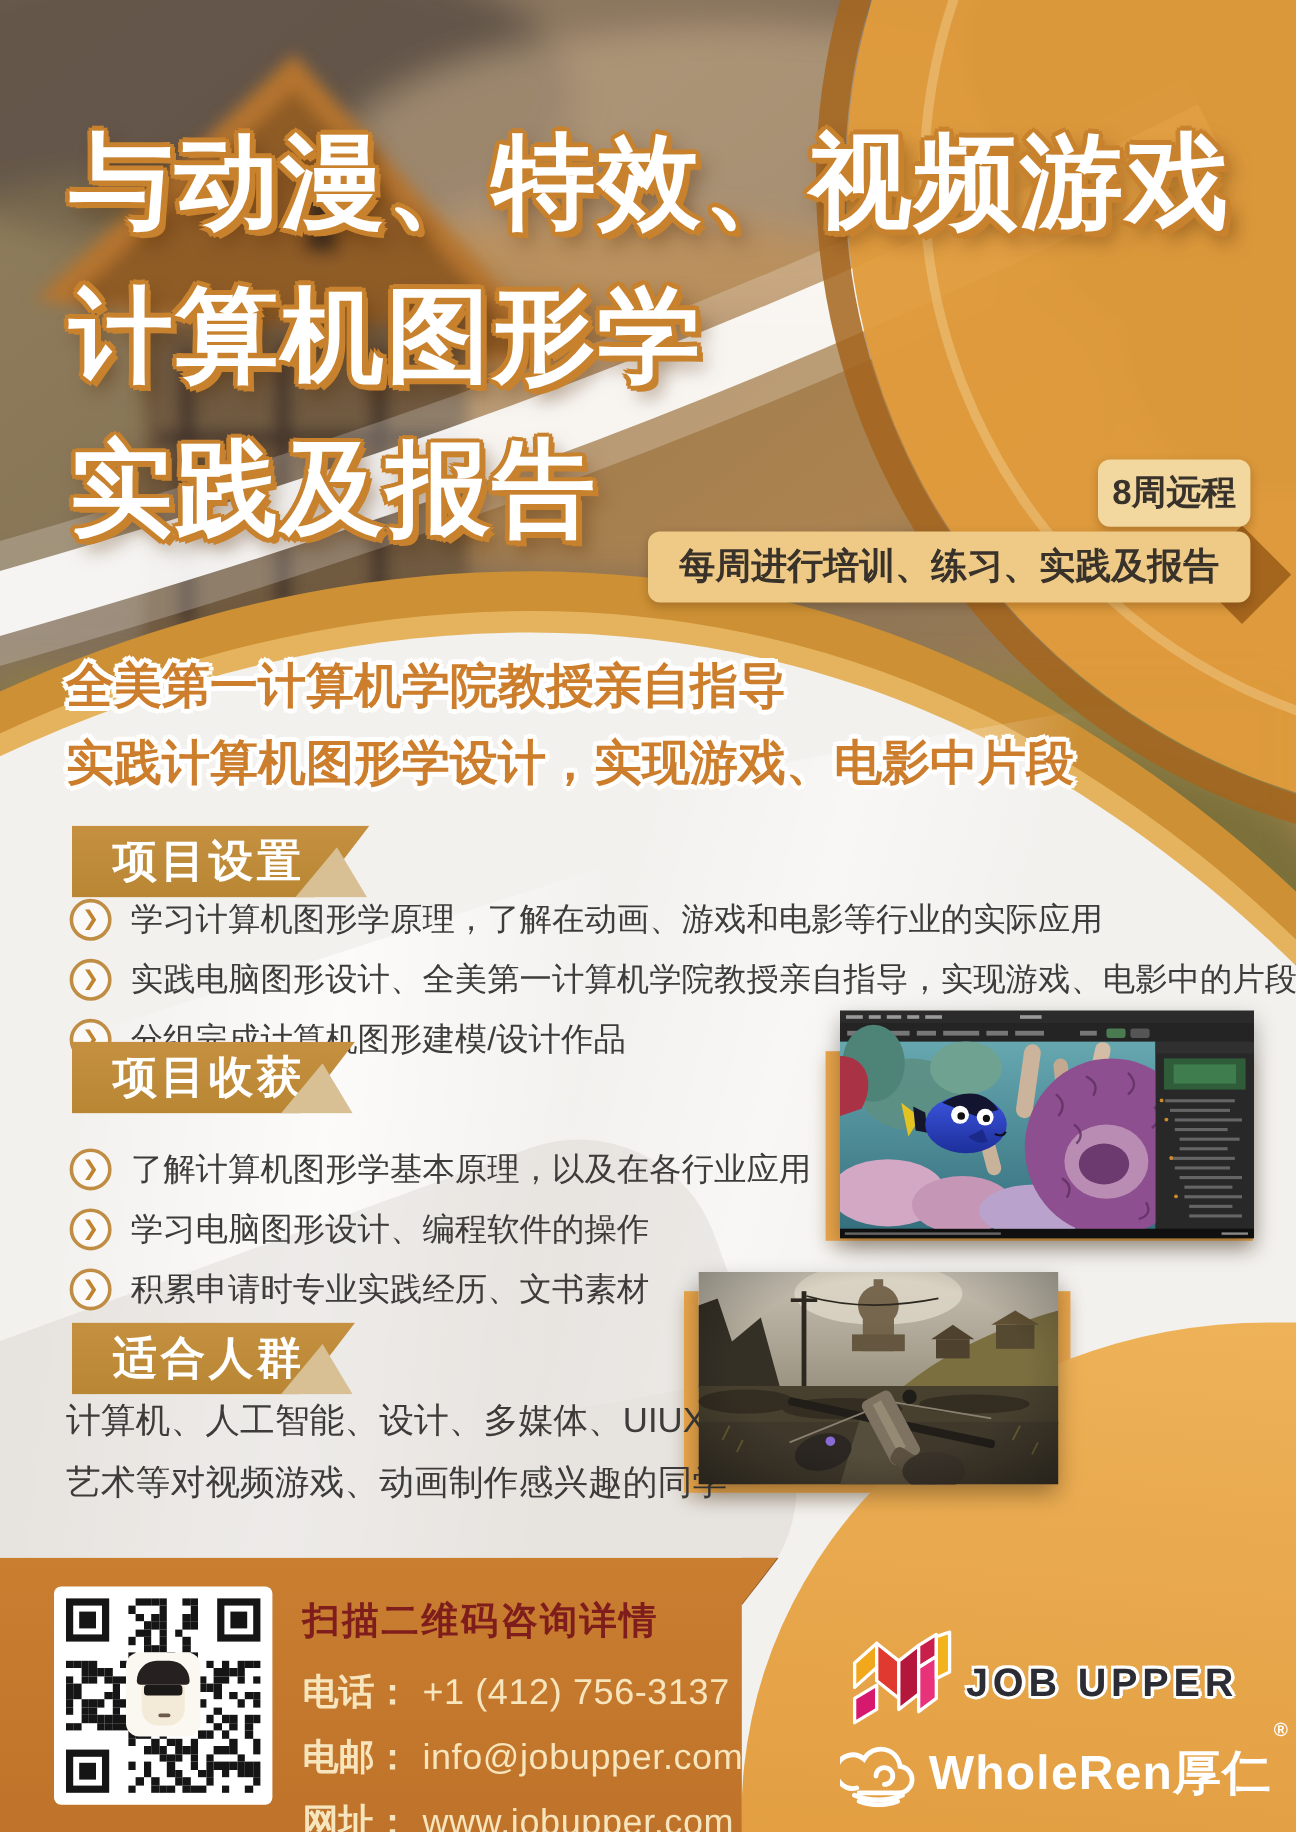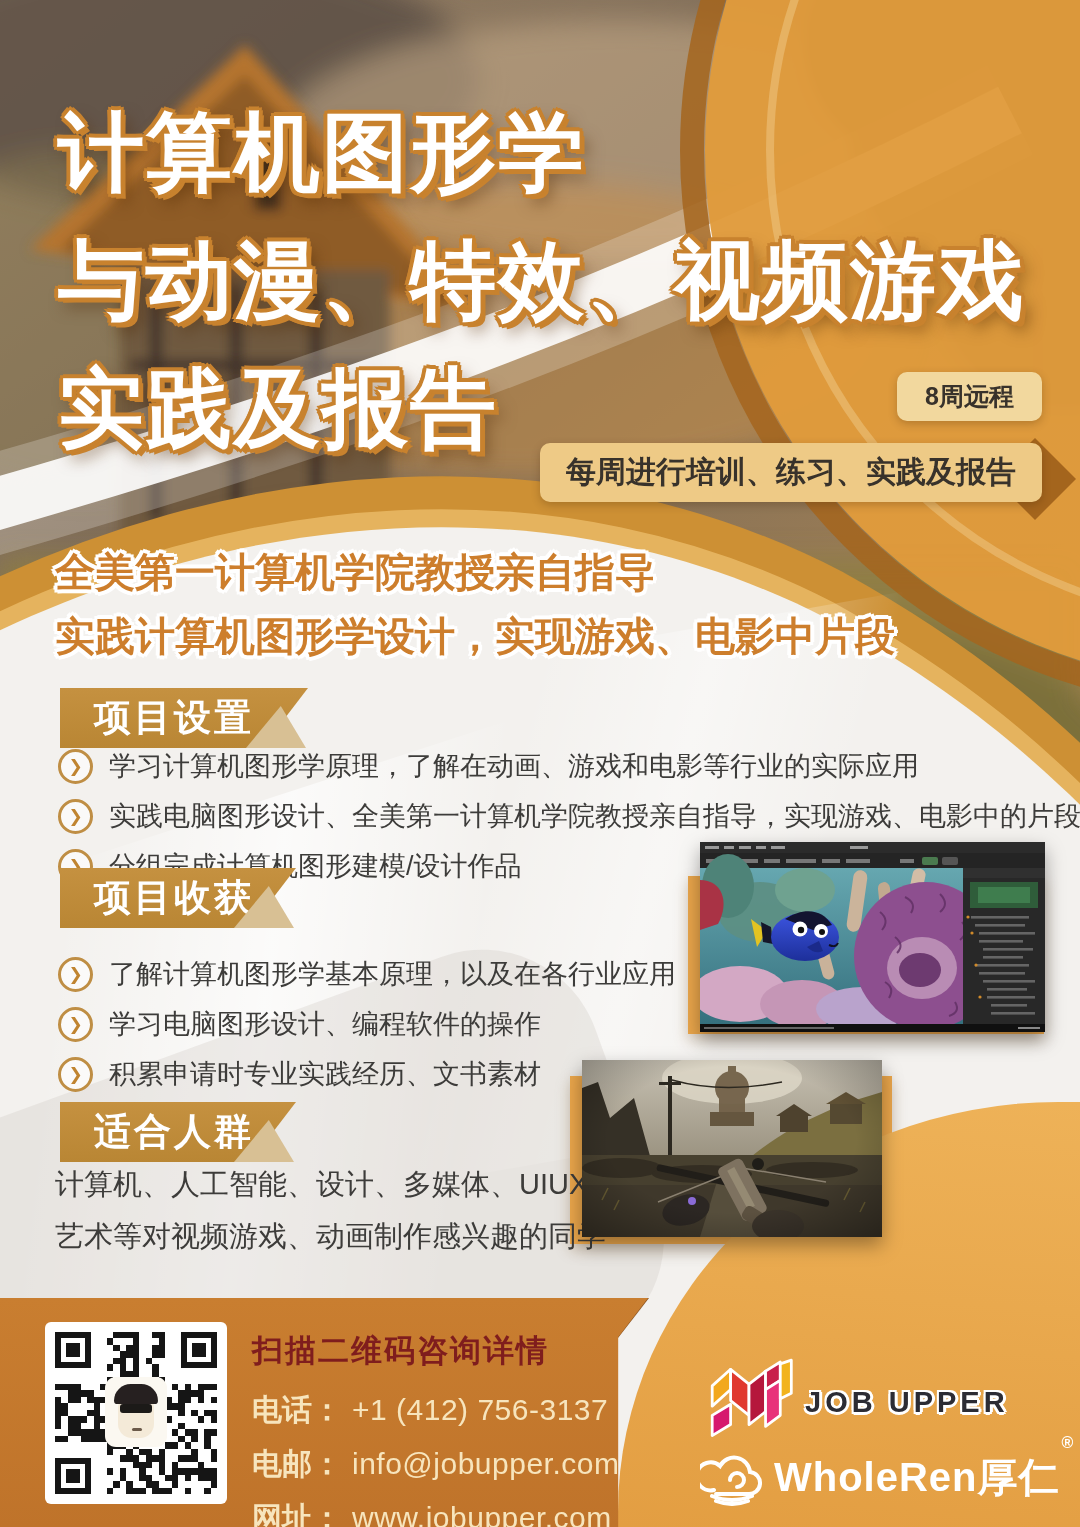--- a/index.html
+++ b/index.html
@@ -14,21 +14,21 @@
   .title{position:absolute;left:58px;top:88px;z-index:3;font-weight:900;
          font-size:86px;line-height:128px;color:#ffffff;letter-spacing:2px;white-space:nowrap;
          --st:#c8822e;
          text-shadow:4px 0 0 var(--st),-4px 0 0 var(--st),0 4px 0 var(--st),0 -4px 0 var(--st),
            3px 3px 0 var(--st),-3px 3px 0 var(--st),3px -3px 0 var(--st),-3px -3px 0 var(--st),
            5px 5px 0 var(--st),7px 9px 16px rgba(80,40,0,.55);}
   .title span{display:block;}
 
   .badge{position:absolute;right:38px;z-index:3;color:#38322b;font-weight:700;
          border-radius:10px;white-space:nowrap;box-shadow:0 3px 8px rgba(60,30,0,.25);}
-  .badge-weeks{top:372px;background:#f2d89e;font-size:25px;padding:8px 28px;}
+  .badge-weeks{top:383px;background:#f2d89e;font-size:29px;padding:8px 12px;}
   .badge-weekly{top:443px;background:#eeca86;font-size:30px;padding:9px 26px;}
   .badge-arrow{position:absolute;right:16px;top:450px;width:58px;height:58px;z-index:2;
                background:#a4651d;transform:rotate(45deg);}
 
   .intro{position:absolute;left:55px;top:540px;z-index:3;font-weight:700;color:#cd7e2c;
          font-size:40px;line-height:64px;white-space:nowrap;
          text-shadow:-3px -3px 0 #fff,3px -3px 0 #fff,-3px 3px 0 #fff,3px 3px 0 #fff,
             0 4px 0 #fff,4px 0 0 #fff,0 -4px 0 #fff,-4px 0 0 #fff;}
   .intro span{display:block;}
 
@@ -83,21 +83,21 @@
   .qr-glasses{position:absolute;left:12px;top:24px;width:32px;height:9px;background:#1c1a18;border-radius:3px;}
   .qr-mouth{position:absolute;left:24px;top:48px;width:10px;height:3px;background:#6b5a4a;border-radius:2px;}
 
   .foot-text{position:absolute;left:252px;top:1330px;z-index:4;white-space:nowrap;}
   .scan-hint{color:#7f1d1d;font-size:31px;font-weight:800;letter-spacing:2px;margin-bottom:18px;}
   .c-row{display:flex;align-items:baseline;color:#f7e5bd;font-size:30px;margin-bottom:13px;}
   .c-row .lbl{font-weight:700;margin-right:10px;}
   .c-row .val{letter-spacing:.5px;}
 
   .logo-ju{position:absolute;left:703px;top:1358px;z-index:4;display:flex;align-items:center;}
-  .ju-text{margin-left:10px;font-size:29px;font-weight:900;letter-spacing:4px;color:#2c2c34;
+  .ju-text{margin-left:10px;font-size:33px;font-weight:900;letter-spacing:4px;color:#2c2c34;
            text-shadow:-2px -2px 0 #fff,2px -2px 0 #fff,-2px 2px 0 #fff,2px 2px 0 #fff,0 3px 0 #fff,3px 0 0 #fff;}
   .logo-wr{position:absolute;left:700px;top:1448px;z-index:4;display:flex;align-items:center;}
   .wr-text{margin-left:10px;font-size:40px;font-weight:800;color:#ffffff;letter-spacing:1px;}
   .wr-reg{font-size:16px;color:#fff;vertical-align:top;position:relative;top:-16px;margin-left:2px;}
 
   
   .sheen{position:absolute;z-index:1;pointer-events:none;background:linear-gradient(115deg,rgba(255,255,255,0) 30%,rgba(255,255,255,.7) 50%,rgba(255,255,255,0) 70%);}
   .sheen1{left:-200px;top:820px;width:900px;height:600px;transform:rotate(-18deg);}
   .sheen2{left:300px;top:640px;width:700px;height:500px;transform:rotate(-10deg);opacity:.6;}
   .grey-swash{position:absolute;z-index:1;left:-150px;top:1040px;width:800px;height:420px;
@@ -164,22 +164,22 @@
     <path d="M -40 628 C 240 483 560 458 830 598 C 960 670 1040 740 1120 823" fill="none" stroke="#cd9034" stroke-width="58"></path>
     <path d="M -40 642 C 240 497 560 472 830 612 C 960 684 1040 754 1120 837" fill="none" stroke="#e8b763" stroke-width="20" opacity=".9"></path>
     <path d="M -40 650 C 240 505 560 480 830 620 C 960 692 1040 762 1120 845 L 1120 1560 L -40 1560 Z" fill="#f3f1ee"></path>
   </svg>
 
   <div class="sheen sheen1"></div>
   <div class="sheen sheen2"></div>
   <div class="grey-swash"></div>
 
   <h1 class="title" style="margin:0;">
+    <span>与动漫、特效、视频游戏</span>
     <span>计算机图形学</span>
-    <span>与动漫、特效、视频游戏</span>
     <span>实践及报告</span>
   </h1>
 
   <div class="badge-arrow"></div>
   <div class="badge badge-weeks">8周远程</div>
   <div class="badge badge-weekly">每周进行培训、练习、实践及报告</div>
 
   <div class="intro">
     <span>全美第一计算机学院教授亲自指导</span>
     <span>实践计算机图形学设计，实现游戏、电影中片段</span>

